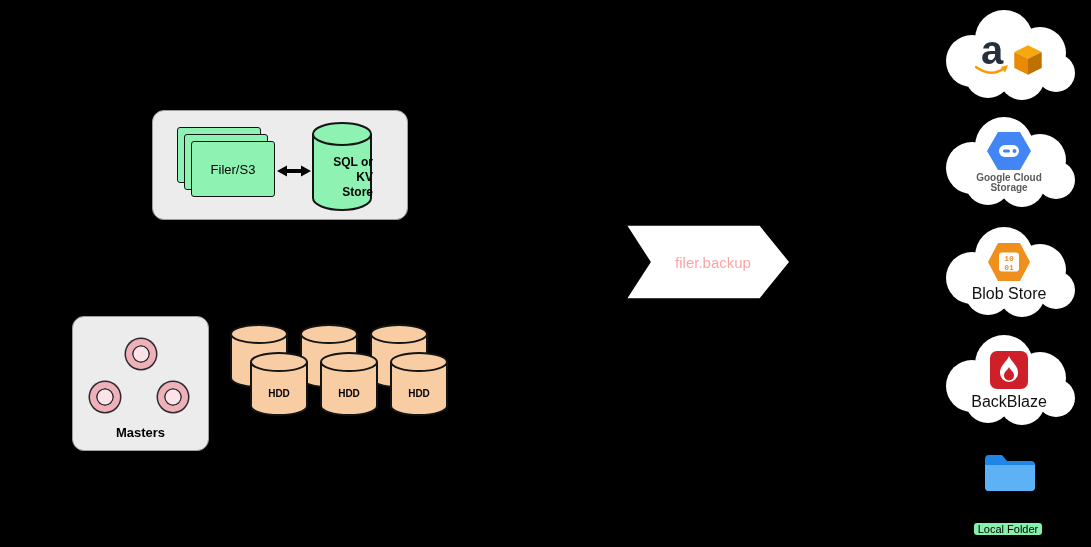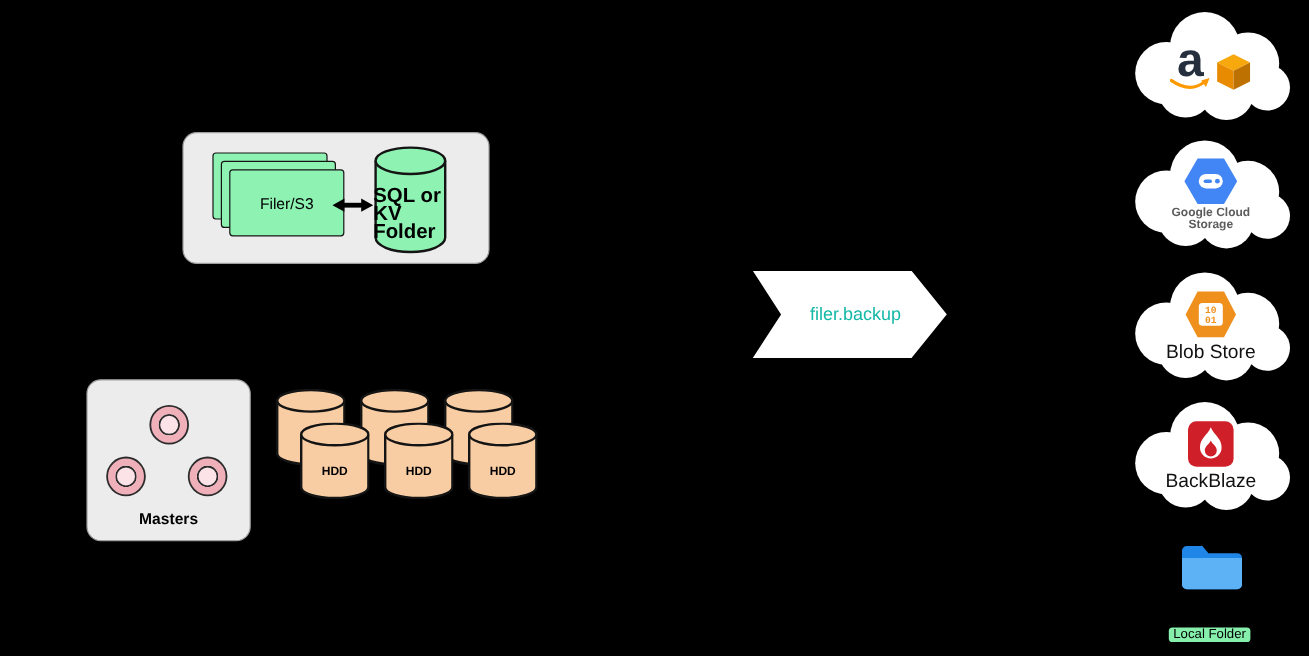--- a/index.html
+++ b/index.html
@@ -5,48 +5,48 @@
   html,body{margin:0;padding:0;background:#000;}
   .stage{position:relative;width:1091px;height:547px;background:#000;overflow:hidden;
          font-family:"Liberation Sans", sans-serif;color:#000;}
 
   
   .panel{position:absolute;background:#ececec;border:1px solid #9e9e9e;border-radius:12px;box-sizing:border-box;}
   .filer-box{left:152px;top:110px;width:256px;height:110px;}
   .masters-box{left:72px;top:300px;width:137px;height:135px;margin-top:16px;}
 
   
-  .stack-rect{position:absolute;width:96px;height:56px;background:#8df2b2;border:1.5px solid #141414;
+  .stack-rect{position:absolute;width:84px;height:56px;background:#8df2b2;border:1.5px solid #141414;
               border-radius:3px;box-sizing:border-box;}
   .stack-rect.r1{left:24px;top:16px;}
   .stack-rect.r2{left:31px;top:23px;}
   .stack-rect.r3{left:38px;top:30px;display:flex;align-items:center;justify-content:center;font-size:13px;}
   .sync-arrow{position:absolute;left:124px;top:52px;}
   .store-cyl{position:absolute;left:158px;top:10px;width:62px;height:92px;}
-  .cyl-label{position:absolute;left:0;right:0;top:34px;text-align:left;font-size:17px;font-weight:bold;line-height:15px;}
+  .cyl-label{position:absolute;left:0;right:0;top:34px;text-align:right;font-size:12px;font-weight:bold;line-height:15px;}
   .cyl-label span{display:block;}
 
   
   .node-circle{position:absolute;width:30px;height:30px;box-sizing:border-box;border-radius:50%;
                background:#fbe3e7;border:6px solid #efb0ba;
                box-shadow:0 0 0 1.5px #2b2b2b, inset 0 0 0 1.5px #2b2b2b;}
   .nc1{left:53px;top:22px;}
   .nc2{left:17px;top:65px;}
   .nc3{left:85px;top:65px;}
   .masters-label{position:absolute;left:0;right:0;bottom:10px;text-align:center;font-weight:bold;font-size:13px;}
 
   
   .hdd-group{position:absolute;left:230px;top:324px;width:235px;height:100px;}
   .hdd{position:absolute;width:58px;height:64px;}
   .hdd-label{position:absolute;left:0;right:0;top:36px;text-align:center;font-size:10px;font-weight:bold;}
 
   
   .banner{position:absolute;left:625px;top:224px;width:166px;height:76px;}
   .banner-label{position:absolute;left:24px;right:14px;top:0;bottom:0;display:flex;align-items:center;
-                justify-content:center;font-size:15px;color:#14b8a6;}
+                justify-content:center;font-size:15px;color:#fca5a5;}
 
   
   .cloud{position:absolute;left:933px;width:152px;height:100px;}
   .cloud-shape{position:absolute;left:0;top:0;width:100%;height:100%;}
   .cloud-content{position:absolute;left:0;top:0;right:0;bottom:0;display:flex;flex-direction:column;
                  align-items:center;justify-content:center;}
   .c-aws{top:5px;} .c-gcs{top:112px;} .c-blob{top:222px;} .c-bb{top:330px;}
   .cloud-label{font-size:16px;color:#111;margin-top:3px;}
   .gcs-label{font-size:10px;line-height:10px;color:#5c5c5c;font-weight:bold;text-align:center;margin-top:2px;}
 
@@ -93,21 +93,21 @@
       </g>
     </svg>
     <div class="store-cyl">
       <svg width="62" height="92" viewBox="0 0 62 92">
         <path d="M2 13 v64 a29 12 0 0 0 58 0 v-64" fill="#8df2b2" stroke="#141414" stroke-width="2"></path>
         <ellipse cx="31" cy="13" rx="29" ry="11" fill="#8df2b2" stroke="#141414" stroke-width="2"></ellipse>
       </svg>
       <div class="cyl-label">
         <span>SQL or</span>
         <span>KV</span>
-        <span>Folder</span>
+        <span>Store</span>
       </div>
     </div>
   </div>
 
   <div class="panel masters-box">
     <div class="node-circle nc1"></div>
     <div class="node-circle nc2"></div>
     <div class="node-circle nc3"></div>
     <div class="masters-label">Masters</div>
   </div>

